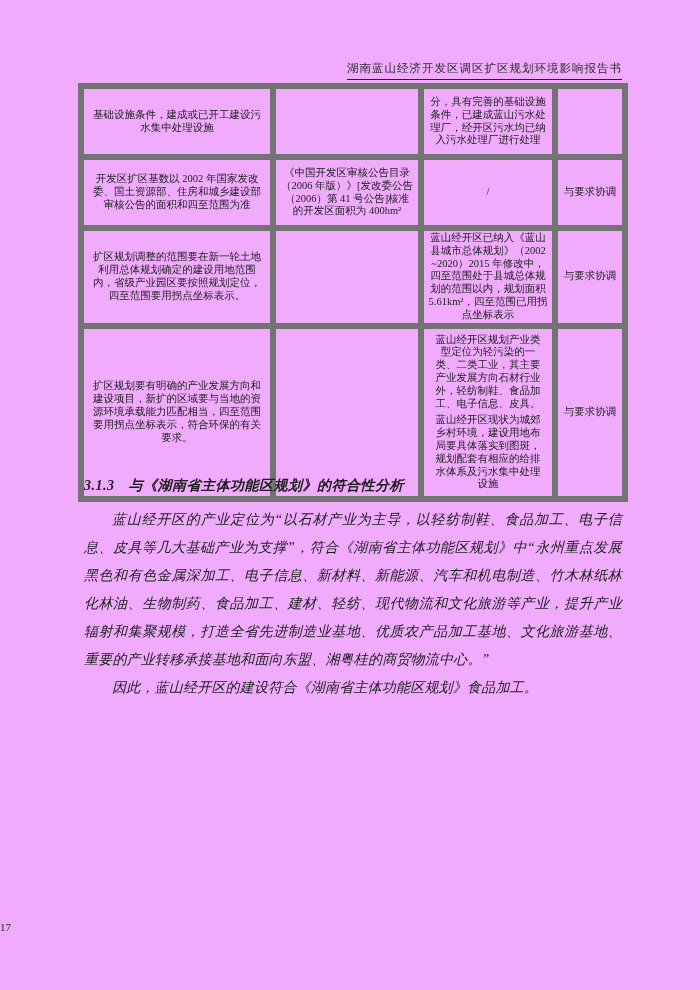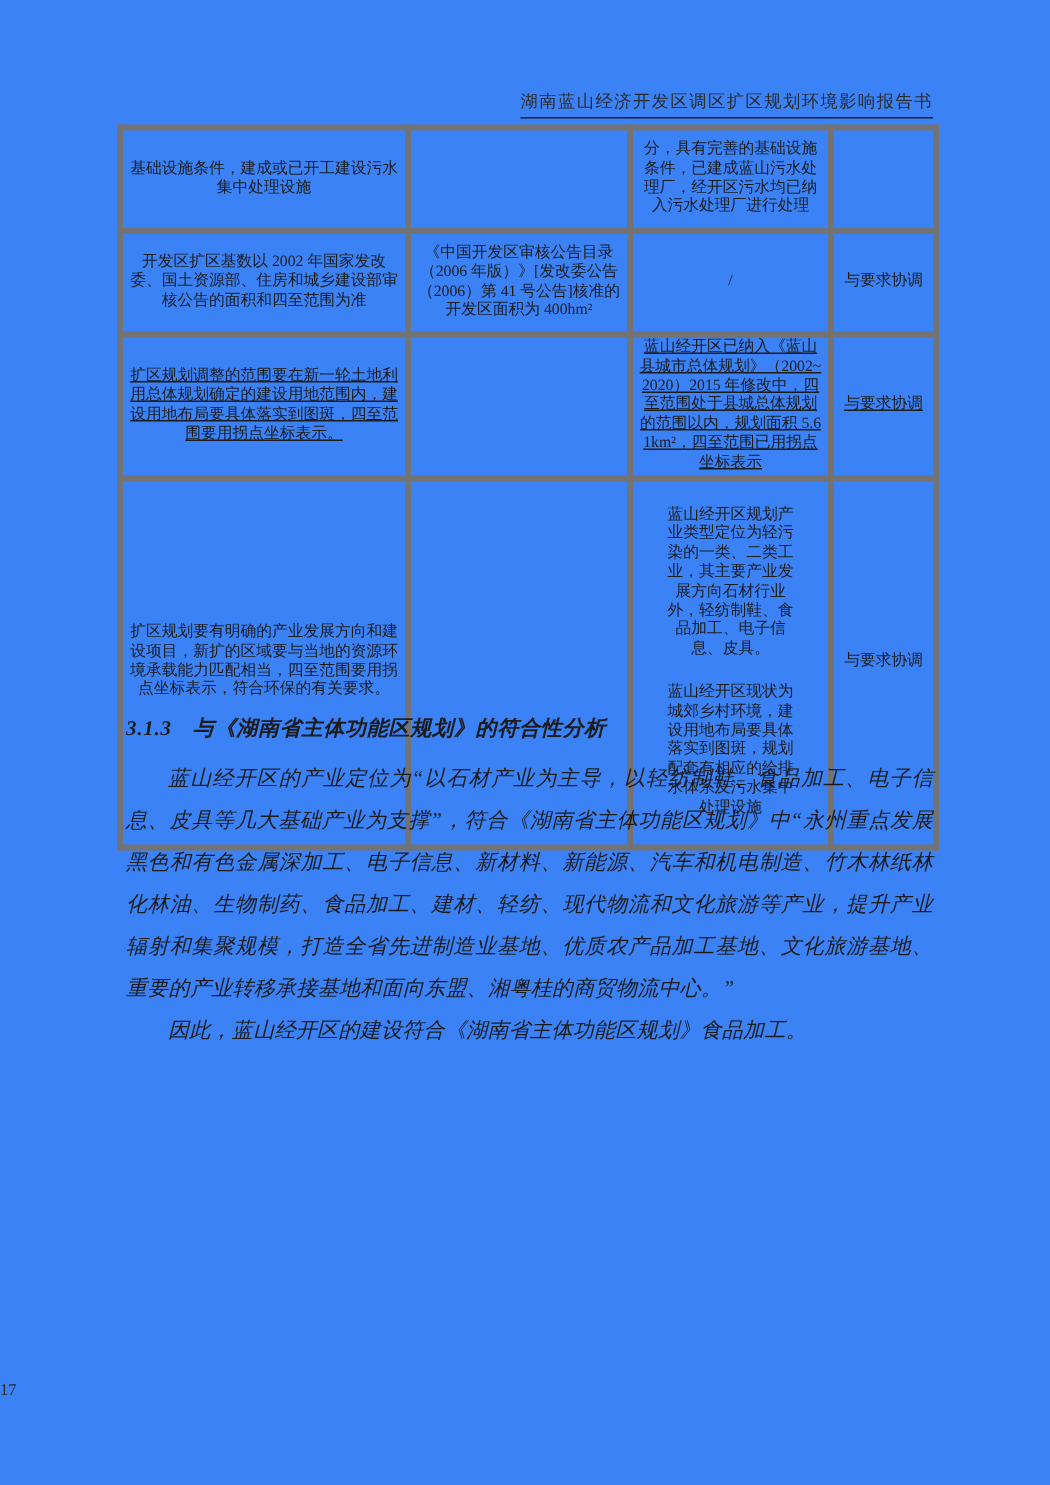--- a/index.html
+++ b/index.html
@@ -1,42 +1,42 @@
 <!DOCTYPE html>
 <html><head>
 <meta charset="utf-8">
 <style>
   html,body { margin:0; padding:0; background:#e8e8e8; }
   .page {
     position:relative; width:700px; height:990px; margin:0 auto;
-    background:#3b82f6; color:#1c1c1c;
+    background:#f0abfc; color:#1c1c1c;
     font-family:"Liberation Serif","DejaVu Serif",serif;
     overflow:hidden;
   }
   
   .page-header { position:absolute; top:58px; right:78px; }
   .page-header .title {
     display:inline-block; font-size:11.5px; letter-spacing:1px;
     border-bottom:1px solid #1c1c1c; padding-bottom:3px; color:#2a2a2a;
   }
   
   .doc-table {
     position:absolute; top:83px; left:78px; width:544px;
     border-collapse:collapse; table-layout:fixed;
   }
   .doc-table td {
-    border:4px solid #737373; font-size:10.5px; line-height:12.8px;
+    border:6px solid #737373; font-size:10.5px; line-height:12.8px;
     text-align:center; vertical-align:middle; padding:1px 4px;
     color:#1c1c1c; word-break:break-all;
   }
   tr.r1 td { height:63px; }
   tr.r2 td { height:63px; }
-  tr.r3 td { height:87px;text-decoration:underline; }
+  tr.r3 td { height:87px; }
   tr.r4 td { height:146px; }
-  .cell-p { margin:16px; }
+  .cell-p { margin:4px; }
   
   .content { position:absolute; top:477px; left:84px; width:538px;font-style:italic; }
   .section-heading {
     font-size:14px; font-weight:bold; margin:0 0 11px 0; letter-spacing:0.5px;
   }
   .section-heading .num { margin-right:14px; }
   .content p {
     font-size:14px; line-height:28px; margin:0;
     text-align:justify; text-indent:28px; letter-spacing:0.2px;
   }
@@ -69,21 +69,21 @@
         <td>分，具有完善的基础设施条件，已建成蓝山污水处理厂，经开区污水均已纳入污水处理厂进行处理</td>
         <td></td>
       </tr>
       <tr class="r2">
         <td>开发区扩区基数以 2002 年国家发改委、国土资源部、住房和城乡建设部审核公告的面积和四至范围为准</td>
         <td>《中国开发区审核公告目录（2006 年版）》[发改委公告（2006）第 41 号公告]核准的开发区面积为 400hm²</td>
         <td>/</td>
         <td>与要求协调</td>
       </tr>
       <tr class="r3">
-        <td>扩区规划调整的范围要在新一轮土地利用总体规划确定的建设用地范围内，建设用地布局要具体落实到图斑，四至范围要用拐点坐标表示。</td>
+        <td>扩区规划调整的范围要在新一轮土地利用总体规划确定的建设用地范围内，省级产业园区要按照规划定位，四至范围要用拐点坐标表示。</td>
         <td></td>
         <td>蓝山经开区已纳入《蓝山县城市总体规划》（2002~2020）2015 年修改中，四至范围处于县城总体规划的范围以内，规划面积 5.61km²，四至范围已用拐点坐标表示</td>
         <td>与要求协调</td>
       </tr>
       <tr class="r4">
         <td>扩区规划要有明确的产业发展方向和建设项目，新扩的区域要与当地的资源环境承载能力匹配相当，四至范围要用拐点坐标表示，符合环保的有关要求。</td>
         <td></td>
         <td>
           <p class="cell-p">蓝山经开区规划产业类型定位为轻污染的一类、二类工业，其主要产业发展方向石材行业外，轻纺制鞋、食品加工、电子信息、皮具。</p>
           <p class="cell-p">蓝山经开区现状为城郊乡村环境，建设用地布局要具体落实到图斑，规划配套有相应的给排水体系及污水集中处理设施</p>

